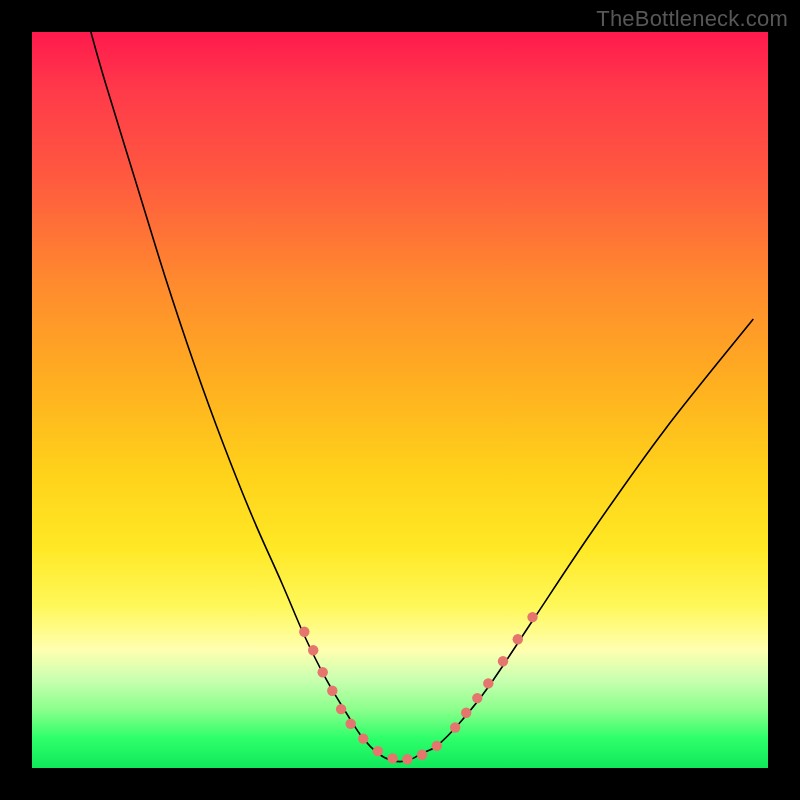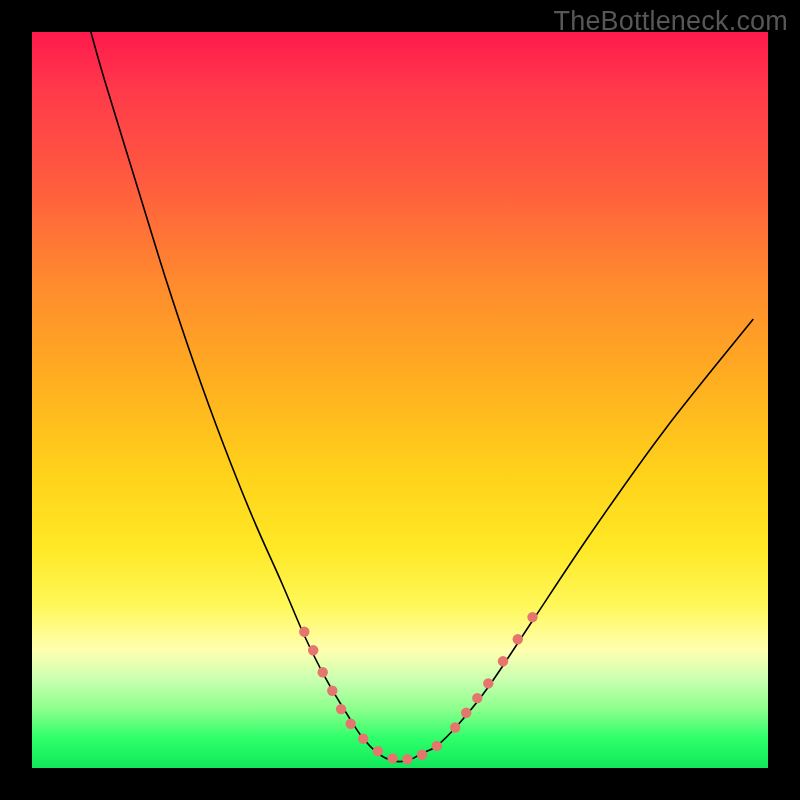--- a/index.html
+++ b/index.html
@@ -39,21 +39,21 @@
       #8cff8c 92%,
       #2dff6a 96%,
       #10e85a 100%
     );
   }
   .attribution {
     position: absolute;
     top: 6px;
     right: 12px;
     color: #575757;
-    font-size: 27px;
+    font-size: 22px;
     font-weight: 500;
     letter-spacing: 0.2px;
   }
   svg.curve {
     position: absolute;
     left: 0;
     top: 0;
     width: 736px;
     height: 736px;
     overflow: visible;

